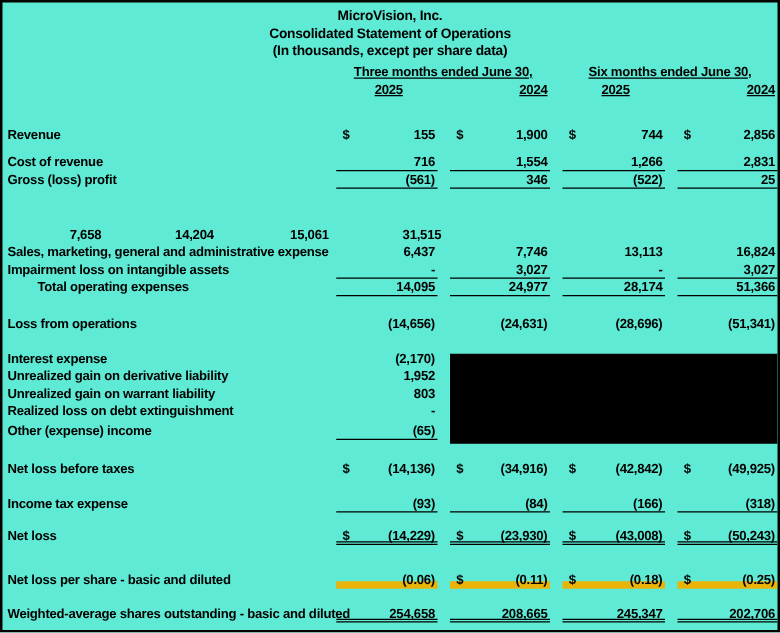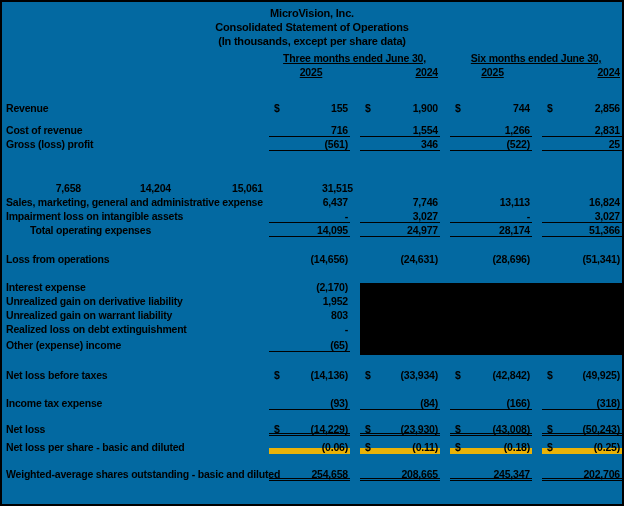--- a/index.html
+++ b/index.html
@@ -7,21 +7,21 @@
   body {
     font-family: "Liberation Sans", sans-serif;
     font-weight: 700;
     color: #000;
   }
   .page {
     position: relative;
     width: 624px;
     height: 506px;
     border: 2px solid #000;
-    background: #0369a1;
+    background: #5eead4;
     overflow: hidden;
     font-size: 10.5px;
     letter-spacing: -0.2px;
   }
   .titleblock { margin-top: 4px; text-align: center; font-size: 11px; }
   .titleblock div { height: 14px; line-height: 14px; }
 
   .hgroups { display: flex; margin-top: 3px; height: 14px; line-height: 14px; }
   .hg { text-align: center; white-space: nowrap; }
   .hg1 { margin-left: 267px; width: 171px; }
@@ -335,21 +335,21 @@
         </div>
       </div>
       <div class="row" style="margin-top: 16px;">
         <div class="label">Net loss before taxes</div>
         <div class="col c1">
           <span class="dollar">$</span>
           <span class="value">(14,136)</span>
         </div>
         <div class="col c2">
           <span class="dollar">$</span>
-          <span class="value">(33,934)</span>
+          <span class="value">(34,916)</span>
         </div>
         <div class="col c3">
           <span class="dollar">$</span>
           <span class="value">(42,842)</span>
         </div>
         <div class="col c4">
           <span class="dollar">$</span>
           <span class="value">(49,925)</span>
         </div>
       </div>
@@ -384,21 +384,21 @@
         </div>
         <div class="col c3">
           <span class="dollar">$</span>
           <span class="value">(43,008)</span>
         </div>
         <div class="col c4">
           <span class="dollar">$</span>
           <span class="value">(50,243)</span>
         </div>
       </div>
-      <div class="row u-thick" style="margin-top: 4px;">
+      <div class="row u-thick" style="margin-top: 21px;">
         <div class="label">Net loss per share - basic and diluted</div>
         <div class="col c1">
           <span class="dollar"></span>
           <span class="value">(0.06)</span>
         </div>
         <div class="col c2">
           <span class="dollar">$</span>
           <span class="value">(0.11)</span>
         </div>
         <div class="col c3">

